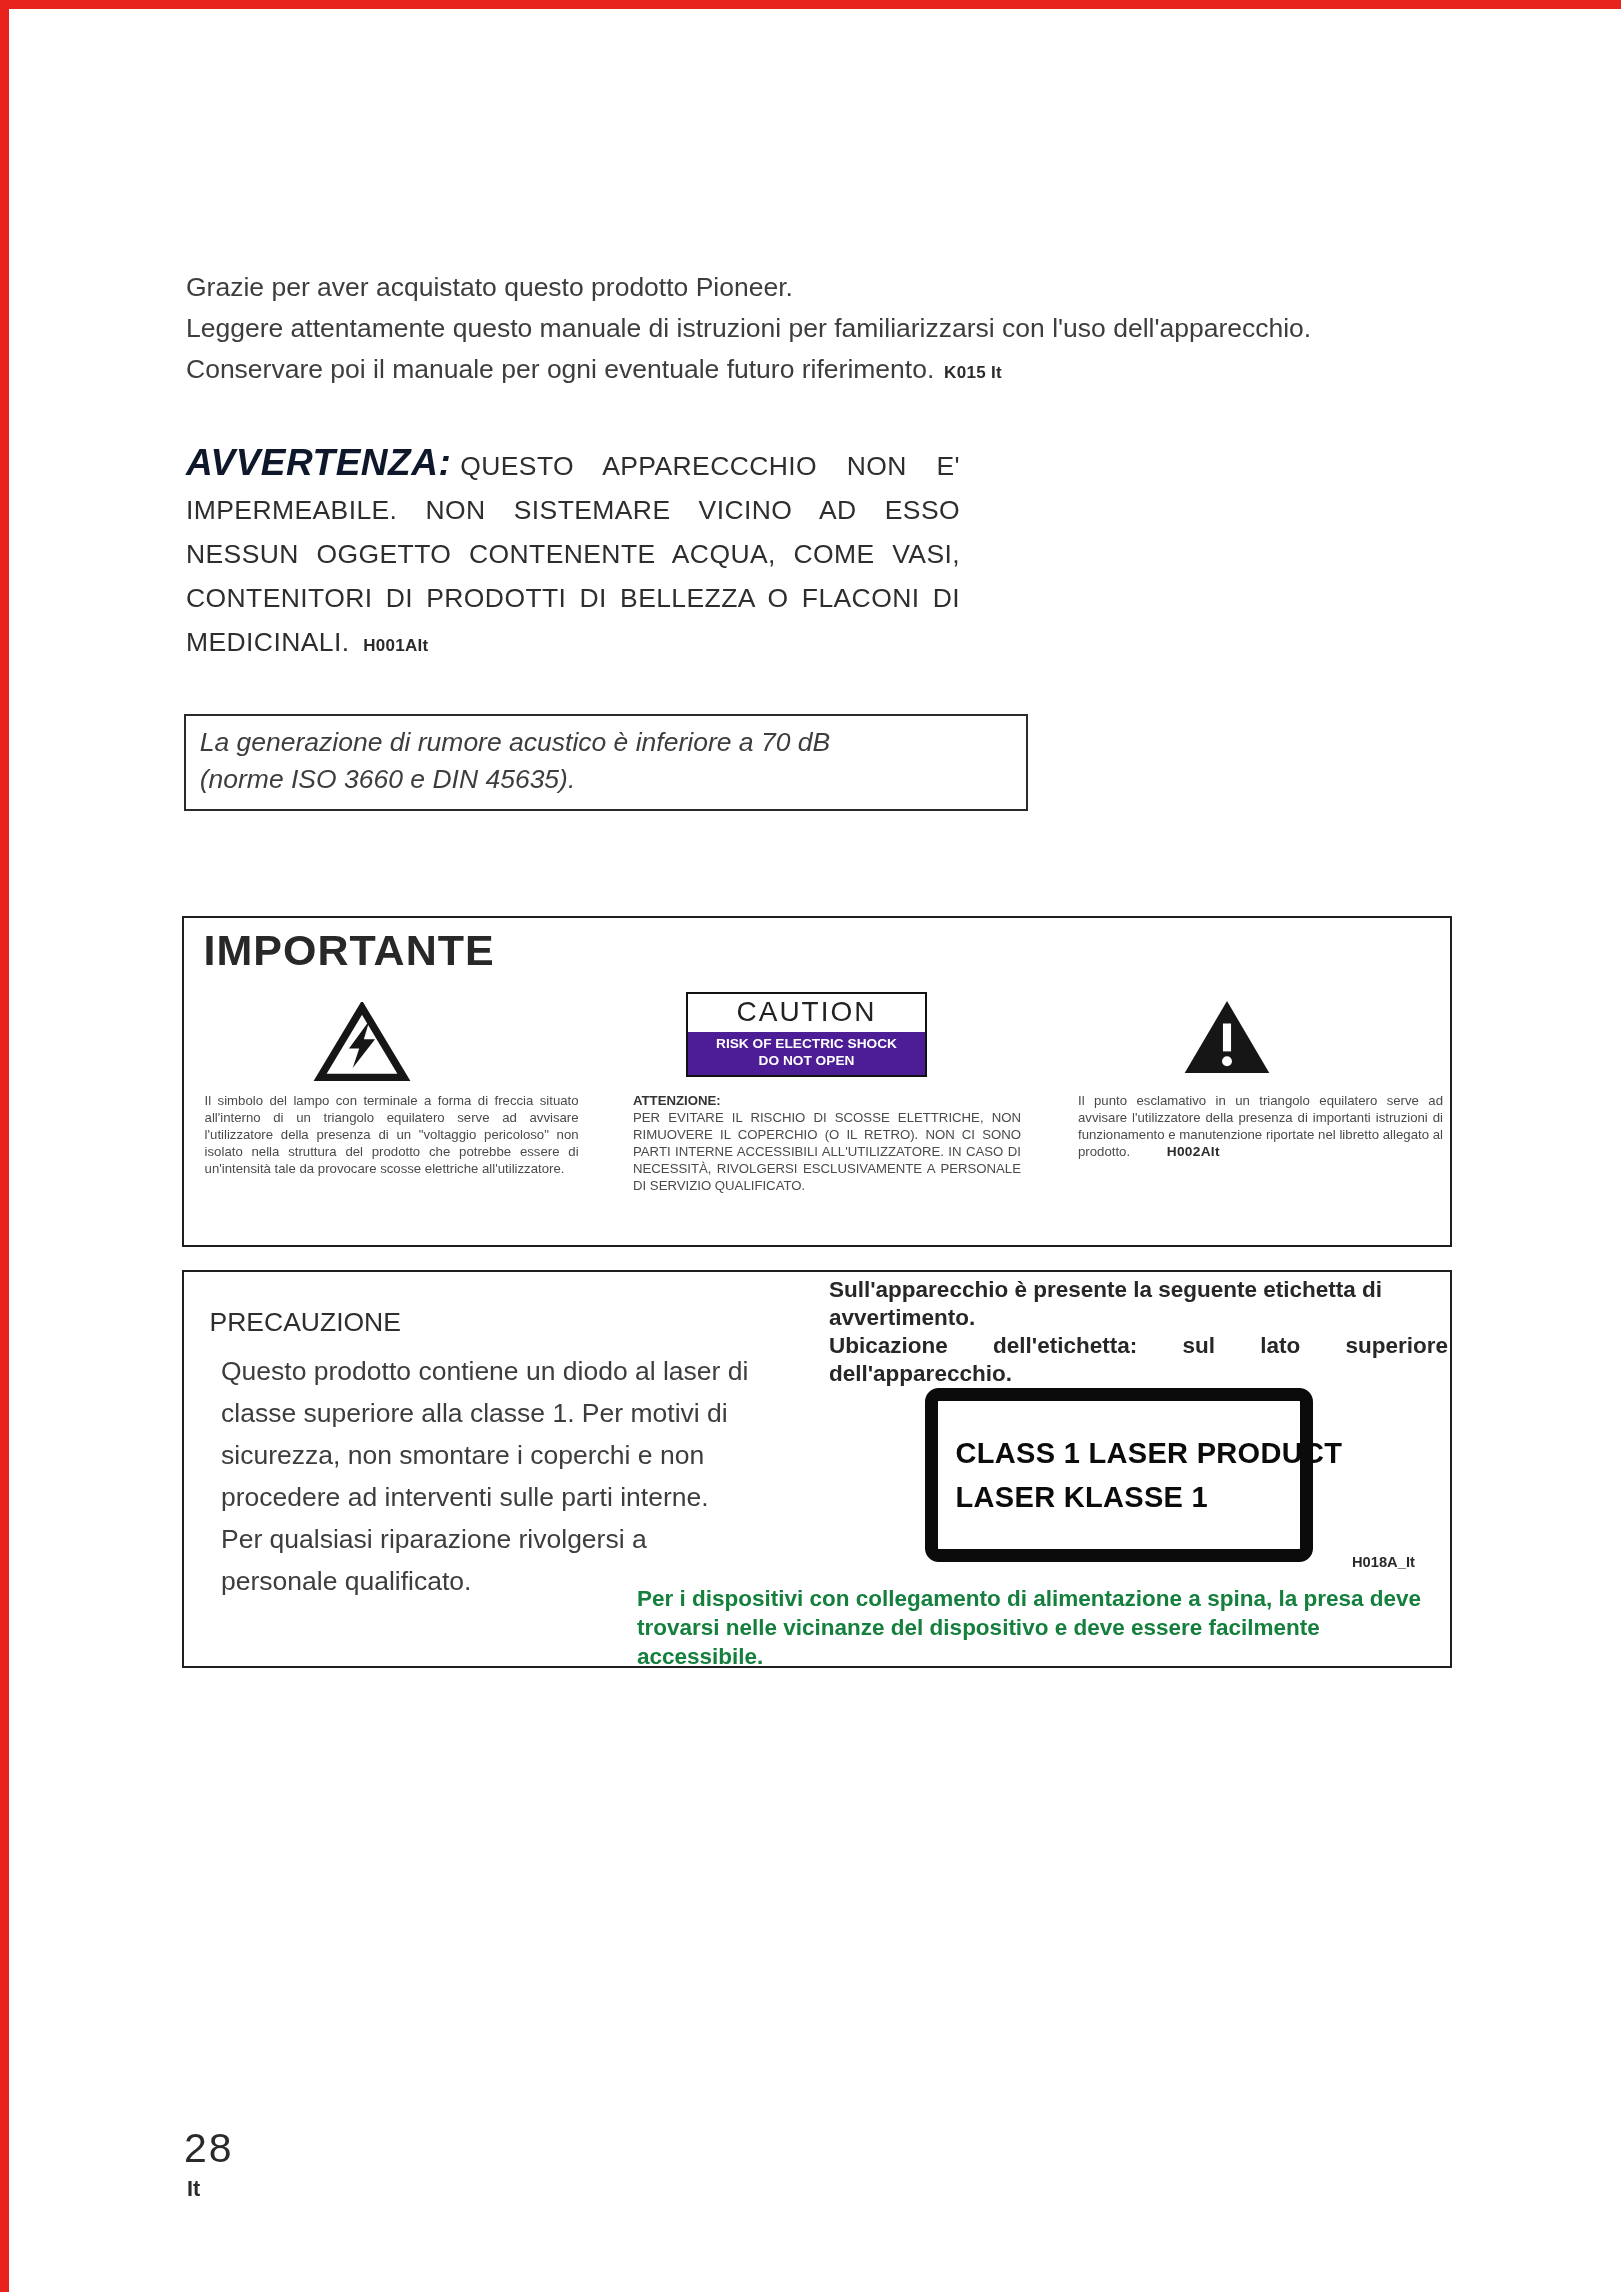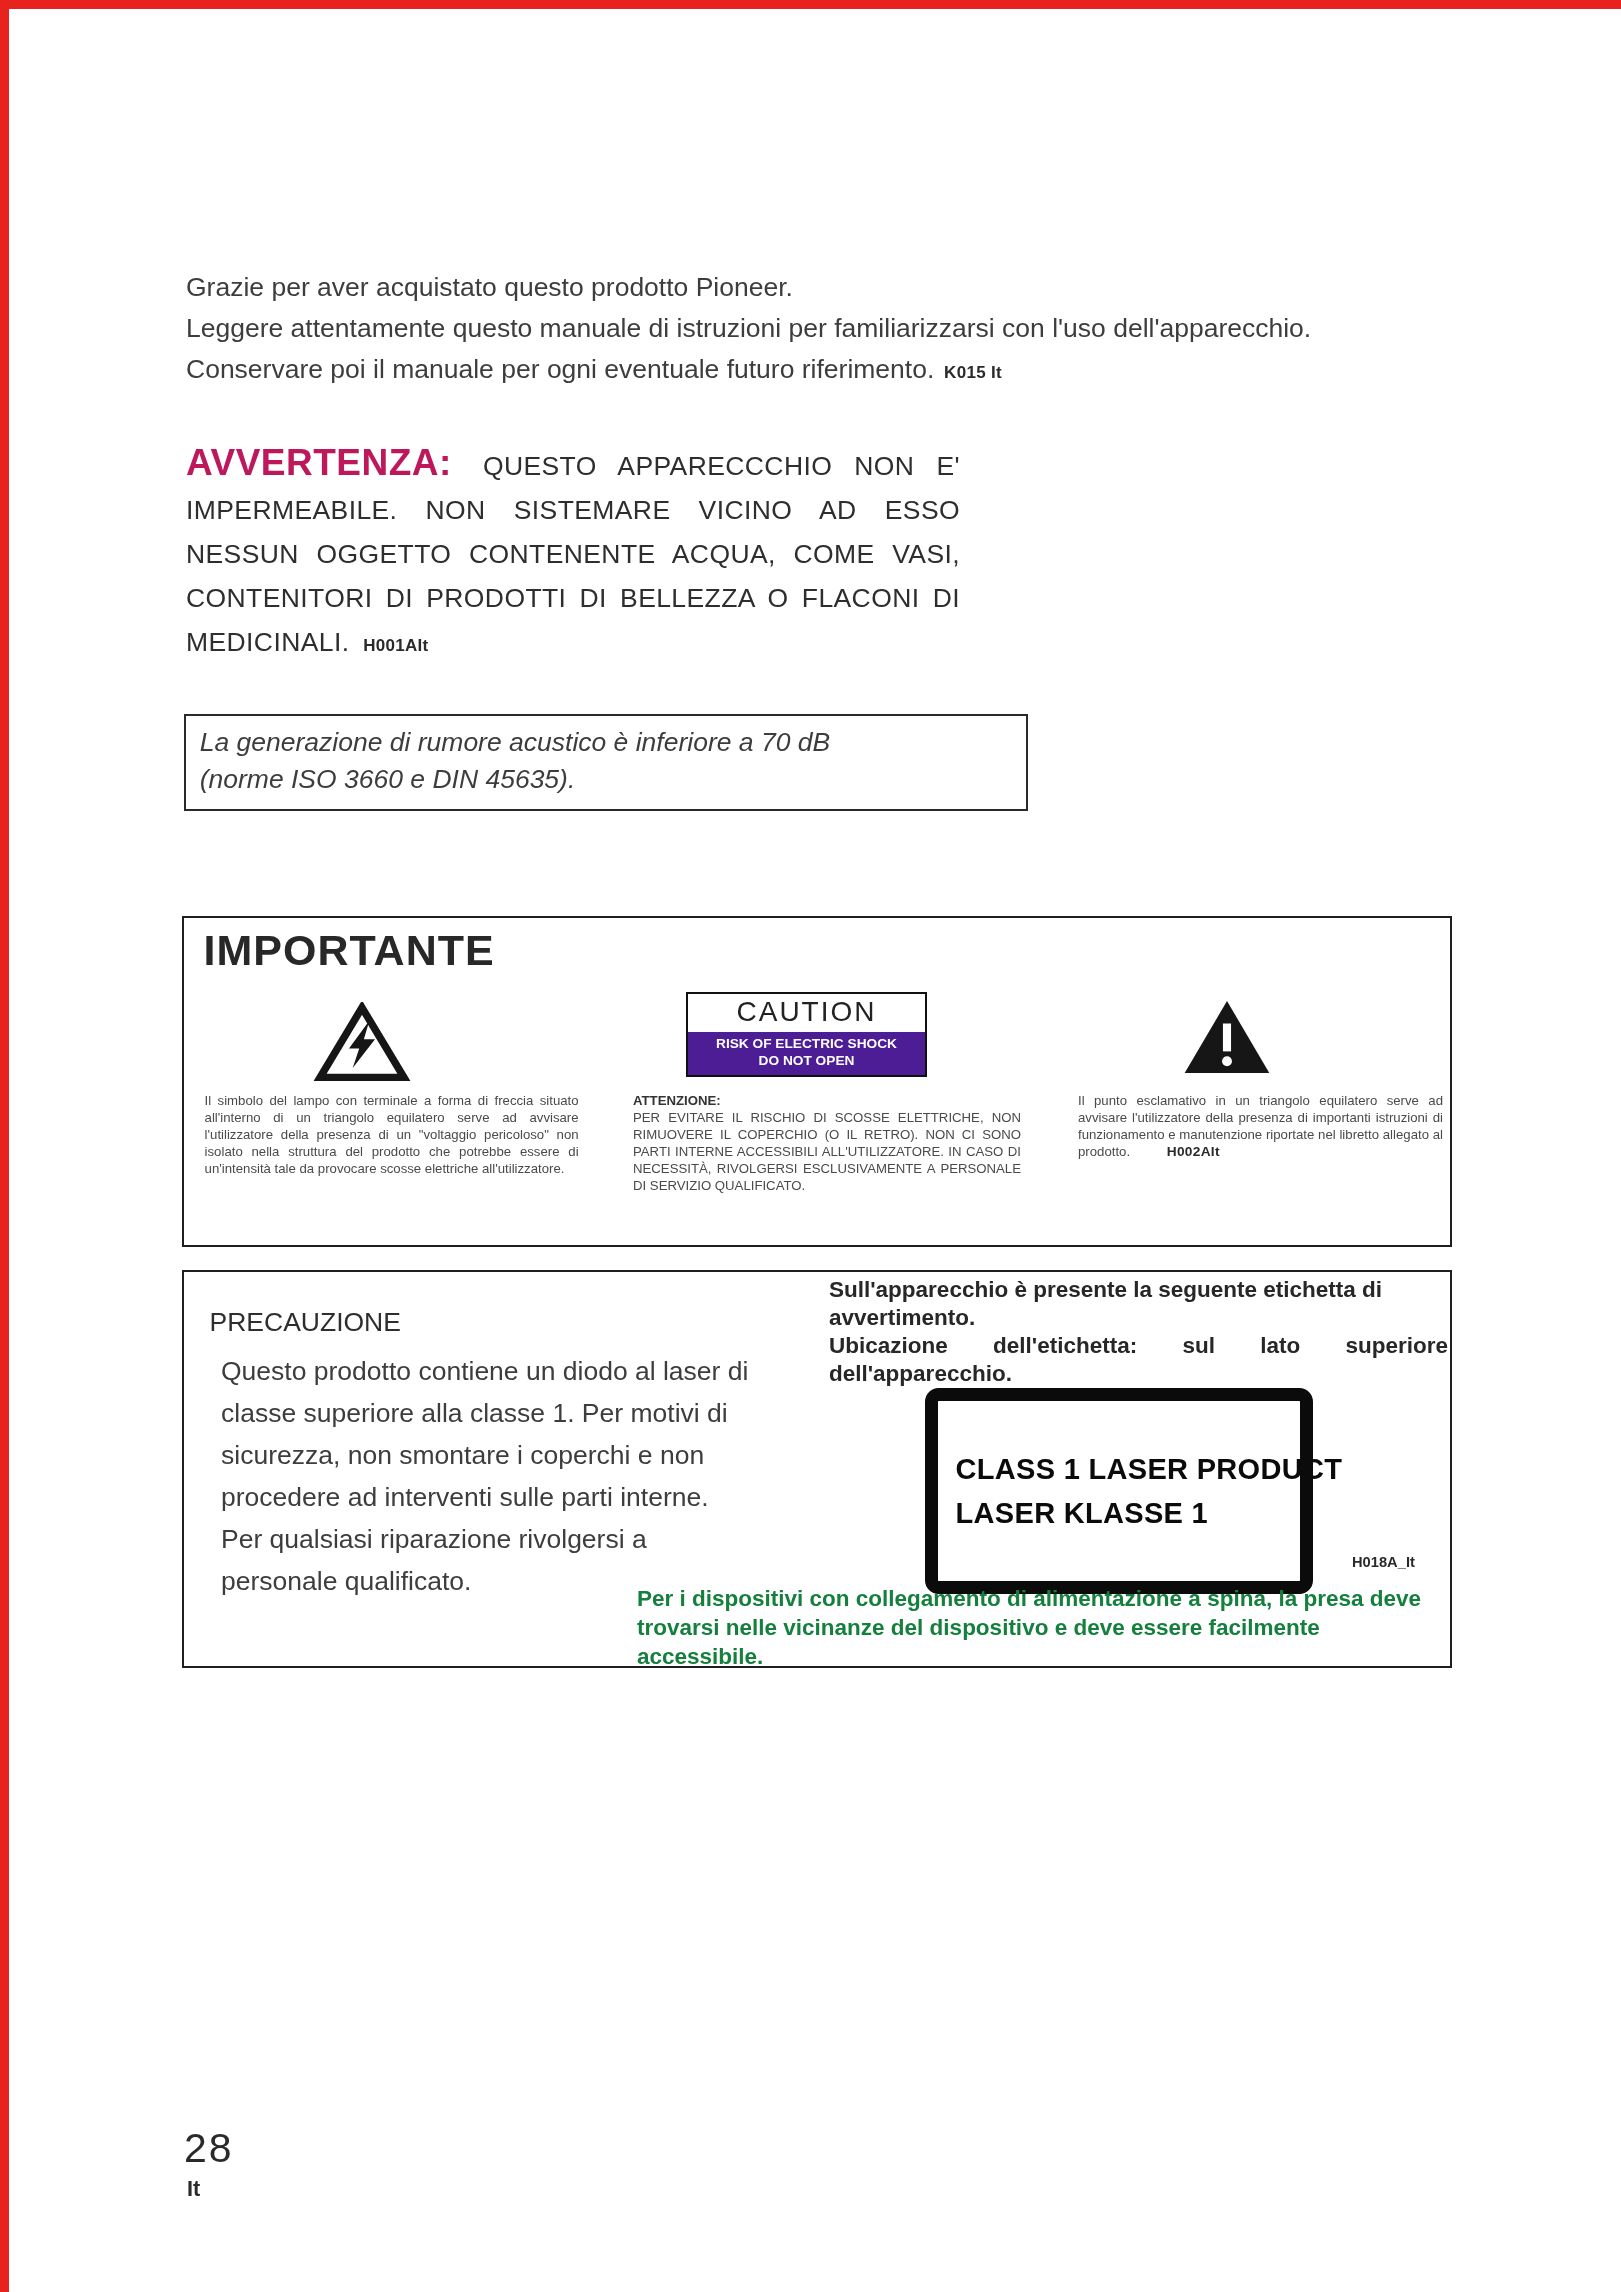--- a/index.html
+++ b/index.html
@@ -12,21 +12,21 @@
   .edge-left { position:absolute; top:0; left:0; width:8.8px; height:2293px; background:#e8231e; }
 
   
   .intro { position:absolute; left:186px; top:267px; width:1333px; font-size:26.5px; line-height:41px; color:#3d3d3d; }
   .code { font-size:17px; font-weight:bold; color:#2a2a2a; letter-spacing:0.3px; }
   .intro .code { margin-left:9.8px; }
 
   
   .avvertenza { position:absolute; left:186px; top:441px; width:774px; font-size:26.5px; line-height:44px;
     color:#2e2e2e; text-align:justify; letter-spacing:0.4px; }
-  .avvertenza .avv-title { font-size:37px; font-weight:bold; letter-spacing:0.5px; margin-right:31px; color:#be185d; }
+  .avvertenza .avv-title { font-size:37px; font-weight:bold; letter-spacing:0.5px; margin-right:9px; color:#0f172a;font-style:italic; }
   .avvertenza .code { margin-left:13.7px; }
 
   
   .noise-box { position:absolute; left:184px; top:714px; width:844px; border:2px solid #2a2a2a;
     padding:7.8px 13.7px 10.8px; font-style:italic; font-size:26.5px; line-height:37px; color:#3d3d3d; }
 
   
   .importante { position:absolute; left:182px; top:916px; width:1270px; height:331px; border:2px solid #1f1f1f; background:#fff; }
   .importante-title { position:absolute; left:19.6px; top:7.8px; font-size:43px; font-weight:bold; color:#282828; letter-spacing:1px; }
   .bolt-triangle { position:absolute; left:129px; top:84px; width:98px; height:80px; }
@@ -40,21 +40,21 @@
   .note-3 { left:894px; width:365px; }
   .note-title { font-weight:bold; color:#333; display:block; }
   .note .code { margin-left:33px; font-size:13.7px; }
 
   
   .precauzione { position:absolute; left:182px; top:1270px; width:1270px; height:398px; border:2px solid #1f1f1f; background:#fff; }
   .prec-title { position:absolute; left:25.5px; top:35px; font-size:26.5px; color:#2e2e2e; }
   .prec-body { position:absolute; left:37px; top:78px; width:534px; font-size:26.5px; line-height:42px; color:#3d3d3d; }
   .prec-right { position:absolute; left:645px; top:3.9px; width:619px; font-size:22.5px; font-weight:bold; line-height:28px; color:#272727; }
   .prec-right .justified { text-align:justify; }
-  .laser-label { position:absolute; left:741px; top:116px; width:388px; height:206px; border:13.7px solid #0b0b0b;
+  .laser-label { position:absolute; left:741px; top:116px; width:388px; height:174px; border:13.7px solid #0b0b0b;
     border-radius:13.7px; background:#fff; display:flex; flex-direction:column; justify-content:center; padding-left:17.6px; }
   .laser-label div { font-size:29px; font-weight:bold; line-height:44px; color:#0b0b0b; letter-spacing:0.3px; white-space:nowrap; }
   .label-code { position:absolute; left:1168px; top:282px; font-size:14.7px; font-weight:bold; color:#2a2a2a; }
   .power-note { position:absolute; left:453px; top:312px; width:804px; font-size:22.5px; font-weight:bold; line-height:29px; color:#15803d; }
 
   
   .page-number { position:absolute; left:184px; top:2125px; font-size:41px; color:#2a2a2a; letter-spacing:2px; }
   .page-lang { position:absolute; left:187px; top:2176px; font-size:21.6px; font-weight:bold; color:#2a2a2a; }
 </style>
 </head>

